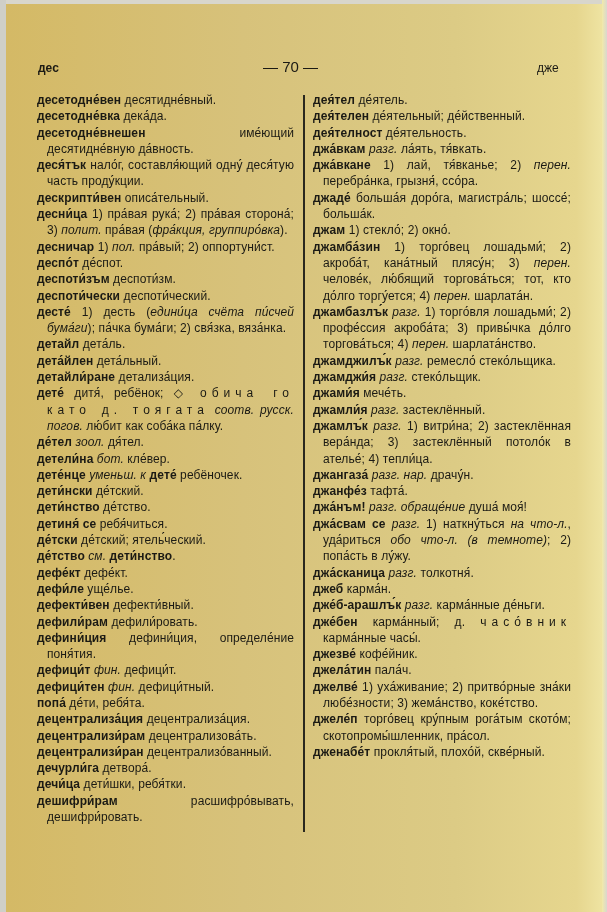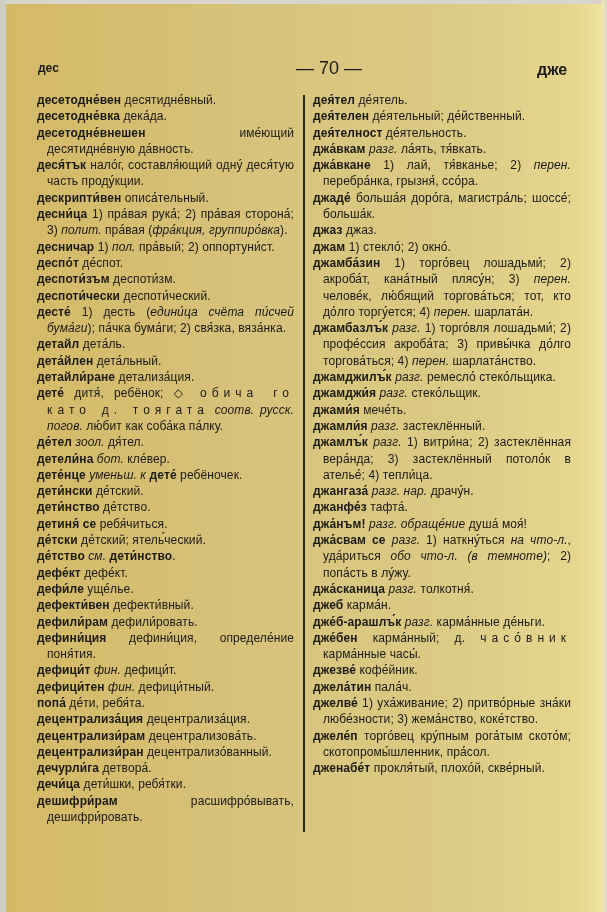--- a/index.html
+++ b/index.html
@@ -11,22 +11,22 @@
     position:relative;
   }
   .page-edge-left { position:absolute; left:0; top:0; width:6px; height:912px; background:#cfcfc8; }
   .page-edge-top { position:absolute; left:0; top:0; width:607px; height:4px; background:#d8d6cc; }
   .page-edge-right { position:absolute; right:0; top:0; width:5px; height:912px; background:linear-gradient(90deg,#f2eaa8,#d9d7cf); }
   .header {
     position:absolute; top:56px; left:0; width:521px; height:20px;
     font-size:13px;
   }
   .header .left { position:absolute; left:38px; top:5px; font-weight:bold; font-size:12px; }
-  .header .center { position:absolute; left:263px; top:2px; font-size:18px;margin-left:33px; }
-  .header .right { position:absolute; left:537px; top:5px; font-weight:bold; font-size:16px; }
+  .header .center { position:absolute; left:263px; top:2px; font-size:15px; }
+  .header .right { position:absolute; left:537px; top:5px; font-weight:normal; font-size:12px; }
   .col-rule { position:absolute; left:303px; top:95px; width:1.5px; height:737px; background:#2a281e; }
   .column {
     position:absolute; top:92px;
     font-size:12px; line-height:16.3px;
     letter-spacing:0.1px;
   }
   .col-left { left:37px; width:257px; }
   .col-right { left:313px; width:258px; }
   .entry { margin:0; padding-left:10px; text-indent:-10px; text-align:justify; }
   .hw { font-weight:bold; }
@@ -87,21 +87,20 @@
     <p class="entry"><span class="hw">дечи́ца</span><span> дети́шки, ребя́тки.</span></p>
     <p class="entry"><span class="hw">дешифри́рам</span><span> расшифро́вывать, дешифри́ровать.</span></p>
   </div>
 <div class="column col-right" id="col-right">
     <p class="entry"><span class="hw">дея́тел</span><span> де́ятель.</span></p>
     <p class="entry"><span class="hw">дея́телен</span><span> де́ятельный; де́йственный.</span></p>
     <p class="entry"><span class="hw">дея́телност</span><span> де́ятельность.</span></p>
     <p class="entry"><span class="hw">джа́вкам</span><span> </span><span class="it">разг.</span><span> ла́ять, тя́вкать.</span></p>
     <p class="entry"><span class="hw">джа́вкане</span><span> 1) лай, тя́вканье; 2) </span><span class="it">перен.</span><span> перебра́нка, грызня́, ссо́ра.</span></p>
     <p class="entry"><span class="hw">джаде́</span><span> больша́я доро́га, магистра́ль; шоссе́; больша́к.</span></p>
-    <p class="entry"><span class="hw">джаз</span><span> джаз.</span></p>
     <p class="entry"><span class="hw">джам</span><span> 1) стекло́; 2) окно́.</span></p>
     <p class="entry"><span class="hw">джамба́зин</span><span> 1) торго́вец лошадьми́; 2) акроба́т, кана́тный плясу́н; 3) </span><span class="it">перен.</span><span> челове́к, лю́бящий торгова́ться; тот, кто до́лго торгу́ется; 4) </span><span class="it">перен.</span><span> шарлата́н.</span></p>
     <p class="entry"><span class="hw">джамбазлъ́к</span><span> </span><span class="it">разг.</span><span> 1) торго́вля лошадьми́; 2) профе́ссия акроба́та; 3) привы́чка до́лго торгова́ться; 4) </span><span class="it">перен.</span><span> шарлата́нство.</span></p>
     <p class="entry"><span class="hw">джамджилъ́к</span><span> </span><span class="it">разг.</span><span> ремесло́ стеко́льщика.</span></p>
     <p class="entry"><span class="hw">джамджи́я</span><span> </span><span class="it">разг.</span><span> стеко́льщик.</span></p>
     <p class="entry"><span class="hw">джами́я</span><span> мече́ть.</span></p>
     <p class="entry"><span class="hw">джамли́я</span><span> </span><span class="it">разг.</span><span> застеклённый.</span></p>
     <p class="entry"><span class="hw">джамлъ́к</span><span> </span><span class="it">разг.</span><span> 1) витри́на; 2) застеклённая вера́нда; 3) застеклённый потоло́к в ателье́; 4) тепли́ца.</span></p>
     <p class="entry"><span class="hw">джангаза́</span><span> </span><span class="it">разг. нар.</span><span> драчу́н.</span></p>
     <p class="entry"><span class="hw">джанфе́з</span><span> тафта́.</span></p>

